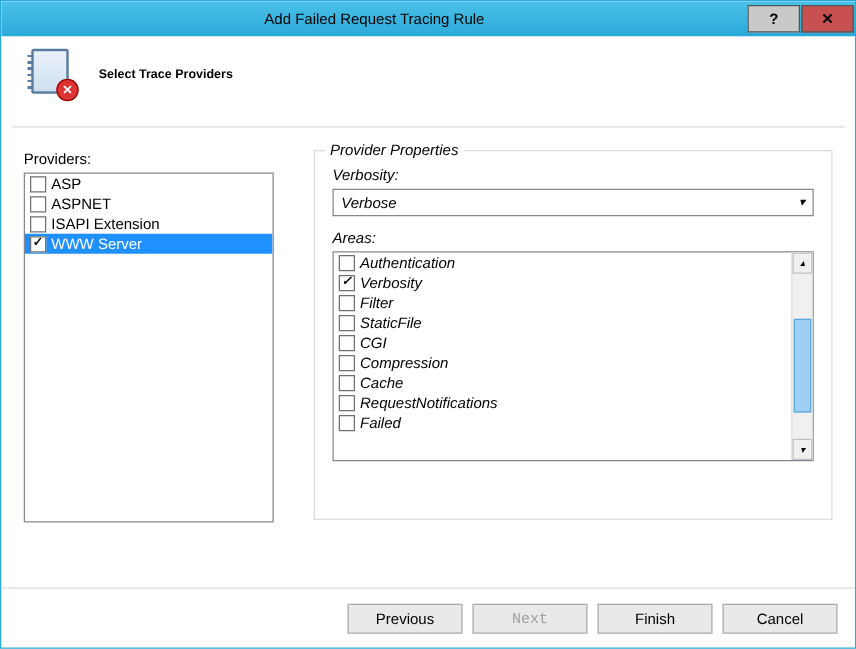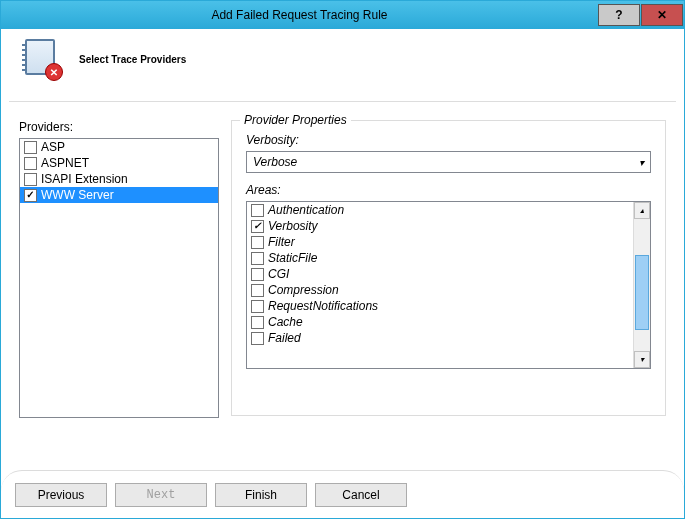--- a/index.html
+++ b/index.html
@@ -9,42 +9,42 @@
 .tb-btn { width: 42px; height: 22px; margin-right: 1px; background: #c9c9c9; border: 1px solid #555; display: flex; align-items: center; justify-content: center; font-weight: bold; }
 .tb-btn.close { background: #c75050; color: #000; }
 .header { display: flex; align-items: center; padding: 10px 20px 22px 20px; }
 .header-icon { width: 40px; height: 40px; margin-right: 18px; position: relative; }
 .notebook { width: 30px; height: 36px; border: 2px solid #5a7ca0; border-radius: 2px; background: linear-gradient(#eaf2fa,#cfe0f0); position: absolute; top:0; left:4px; }
 .notebook::before { content:""; position:absolute; left:-5px; top:3px; width:4px; height:28px; background: repeating-linear-gradient(#5a7ca0 0 2px, transparent 2px 5px); }
 .badge { position:absolute; right:-2px; bottom:-2px; width:18px; height:18px; border-radius:50%; background:#d33; border:1px solid #900; display:flex; align-items:center; justify-content:center; }
 .badge::before { content:"✕"; color:#fff; font-size:10px; font-weight:bold; }
 .header-title { font-size: 10px; font-weight: bold; }
 .divider { height:1px; background:#ddd; margin:0 8px 18px 8px; }
-.content { display:flex; padding: 0 18px; gap:12px; }
+.content { display:flex; padding: 0 18px; gap:32px; }
 .col { display:flex; flex-direction:column; }
 .col.left { width: 200px; }
 .col.right { flex:1; }
 .label { margin-bottom: 4px; }
 .listbox { border:1px solid #828790; background:#fff; height: 280px; overflow:auto;text-align:center; }
 .listitem { display:flex; align-items:center; padding:1px 4px; gap:4px; }
 .listitem.selected { background:#1e90ff; color:#fff; }
 .chk { width:13px; height:13px; border:1px solid #707070; background:#fff; display:inline-flex; align-items:center; justify-content:center; font-size:10px; color:#000; line-height:1; }
 .chk.checked::after { content:"✓"; font-weight:bold; }
 .groupbox { border:1px solid #dcdcdc; padding: 12px 14px 14px 14px; position:relative; height: 296px; font-style: italic; }
 .group-legend { position:absolute; top:-8px; left:8px; background:#fff; padding:0 4px; }
 .field { margin-bottom: 10px; }
 .select { width:100%; height:22px; border:1px solid #828790; background:#fff; display:flex; align-items:center; justify-content:space-between; padding:0 6px; }
 .select .arrow { font-size:10px; }
 .areas-box { border:1px solid #828790; height: 168px; position:relative; background:#fff; }
 .areas-list { position:absolute; left:0; top:0; right:17px; bottom:0; overflow:hidden; }
 .scrollbar { position:absolute; right:0; top:0; width:17px; height:100%; background:#f0f0f0; border-left:1px solid #dcdcdc; display:flex; flex-direction:column; }
 .sb-btn { height:17px; background:#f0f0f0; border:1px solid #c0c0c0; display:flex; align-items:center; justify-content:center; font-size:8px; }
 .sb-track { flex:1; position:relative; }
 .sb-thumb { position:absolute; left:1px; right:1px; top:36px; height:75px; background:#9ecff5; border:1px solid #5aa8dd; }
-.footer { position:absolute; bottom:0; left:0; right:0; height:48px; border-top:1px solid #dcdcdc; display:flex; align-items:center; padding:0 14px; gap:8px;border-radius:21px; }
+.footer { position:absolute; bottom:0; left:0; right:0; height:48px; border-top:1px solid #dcdcdc; display:flex; justify-content:flex-end; align-items:center; padding:0 14px; gap:8px; }
 .btn { width:92px; height:24px; border:1px solid #acacac; background:#e9e9e9; display:flex; align-items:center; justify-content:center; }
 .btn.disabled { color:#a0a0a0;font-family:Liberation Mono, monospace; }
 </style>
 </head>
 <body>
 
 <div class="titlebar">
   <div class="titlebar-title">Add Failed Request Tracing Rule</div>
   <div class="tb-btn">?</div>
   <div class="tb-btn close">✕</div>
@@ -115,25 +115,25 @@
               <div class="listitem">
                 <span class="chk"></span>
                 <span>CGI</span>
               </div>
               <div class="listitem">
                 <span class="chk"></span>
                 <span>Compression</span>
               </div>
               <div class="listitem">
                 <span class="chk"></span>
-                <span>RequestNotifications</span>
+                <span>Cache</span>
               </div>
               <div class="listitem">
                 <span class="chk"></span>
-                <span>Cache</span>
+                <span>RequestNotifications</span>
               </div>
               <div class="listitem">
                 <span class="chk"></span>
                 <span>Failed</span>
               </div>
             </div>
           <div class="scrollbar">
             <div class="sb-btn">▴</div>
             <div class="sb-track">
               <div class="sb-thumb"></div>

